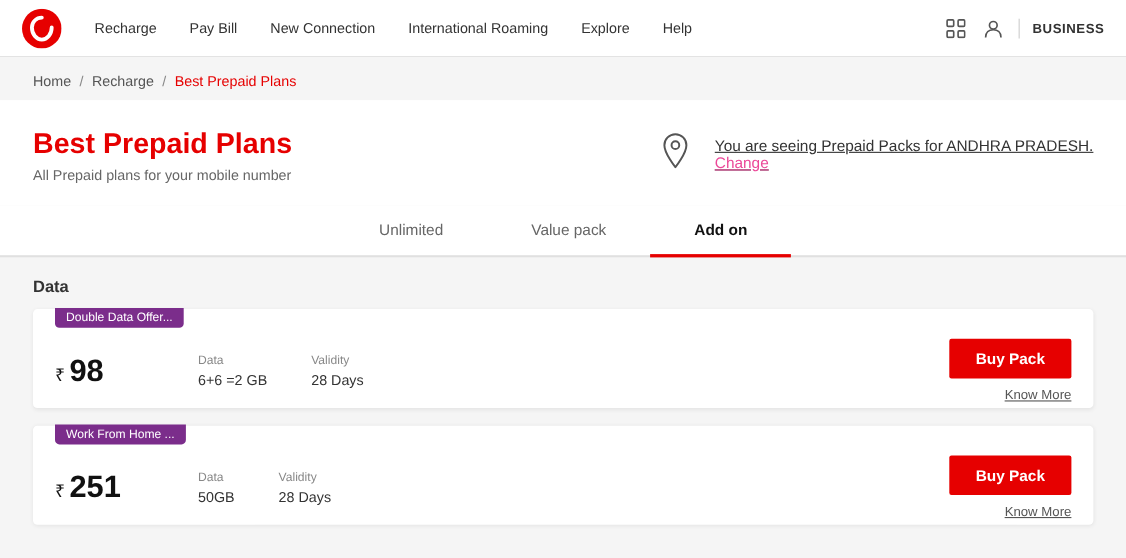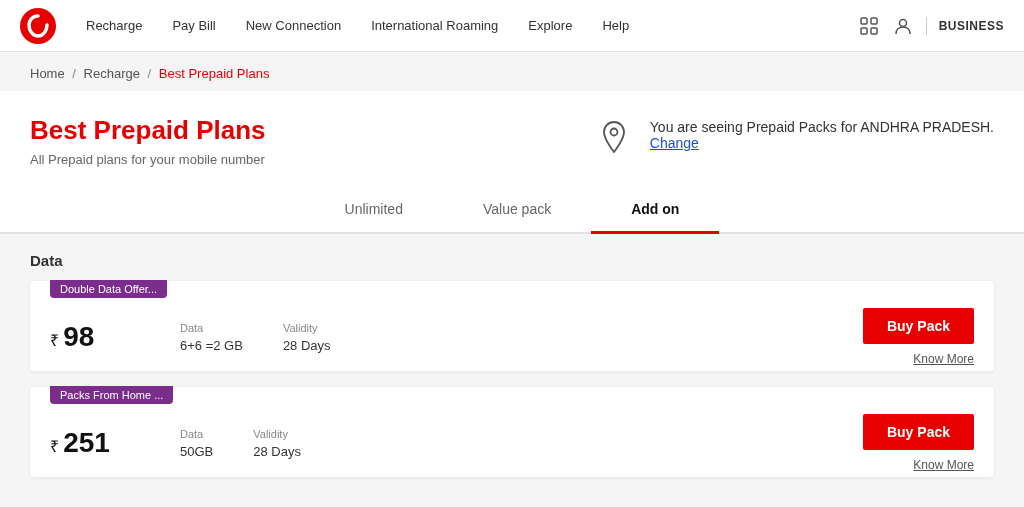--- a/index.html
+++ b/index.html
@@ -99,31 +99,32 @@
       color: #e60000;
       font-weight: bold;
       margin-bottom: 6px;
     }
     .page-subtitle {
       font-size: 13px;
       color: #666;
     }
     .location-info {
       display: flex;
-      align-items: flex-start;
+      align-items: center;
       gap: 23px;
       margin-top: 4px;
+      text-decoration: underline;
     }
     .location-icon {
       font-size: 24px;
       color: #555;
       margin-top: 2px;
     }
     .change-link {
-      color: #1d4ed8;
+      color: #ec4899;
       text-decoration: underline;
       cursor: pointer;
     }
 
     
     .tabs-section {
       background: #fff;
       display: flex;
       justify-content: center;
       gap: 0;
@@ -328,21 +329,21 @@
         <span class="value">28 Days</span>
       </div>
     </div>
     <div class="plan-actions">
       <button class="buy-btn">Buy Pack</button>
       <button class="know-more-link">Know More</button>
     </div>
   </div>
 
   <div class="plan-card">
-    <span class="badge">Packs From Home ...</span>
+    <span class="badge">Work From Home ...</span>
     <div class="plan-price">
       <span class="rupee-symbol">₹</span>
       <span>251</span>
     </div>
     <div class="plan-details">
       <div class="plan-detail-item">
         <label>Data</label>
         <span class="value">50GB</span>
       </div>
       <div class="plan-detail-item">

